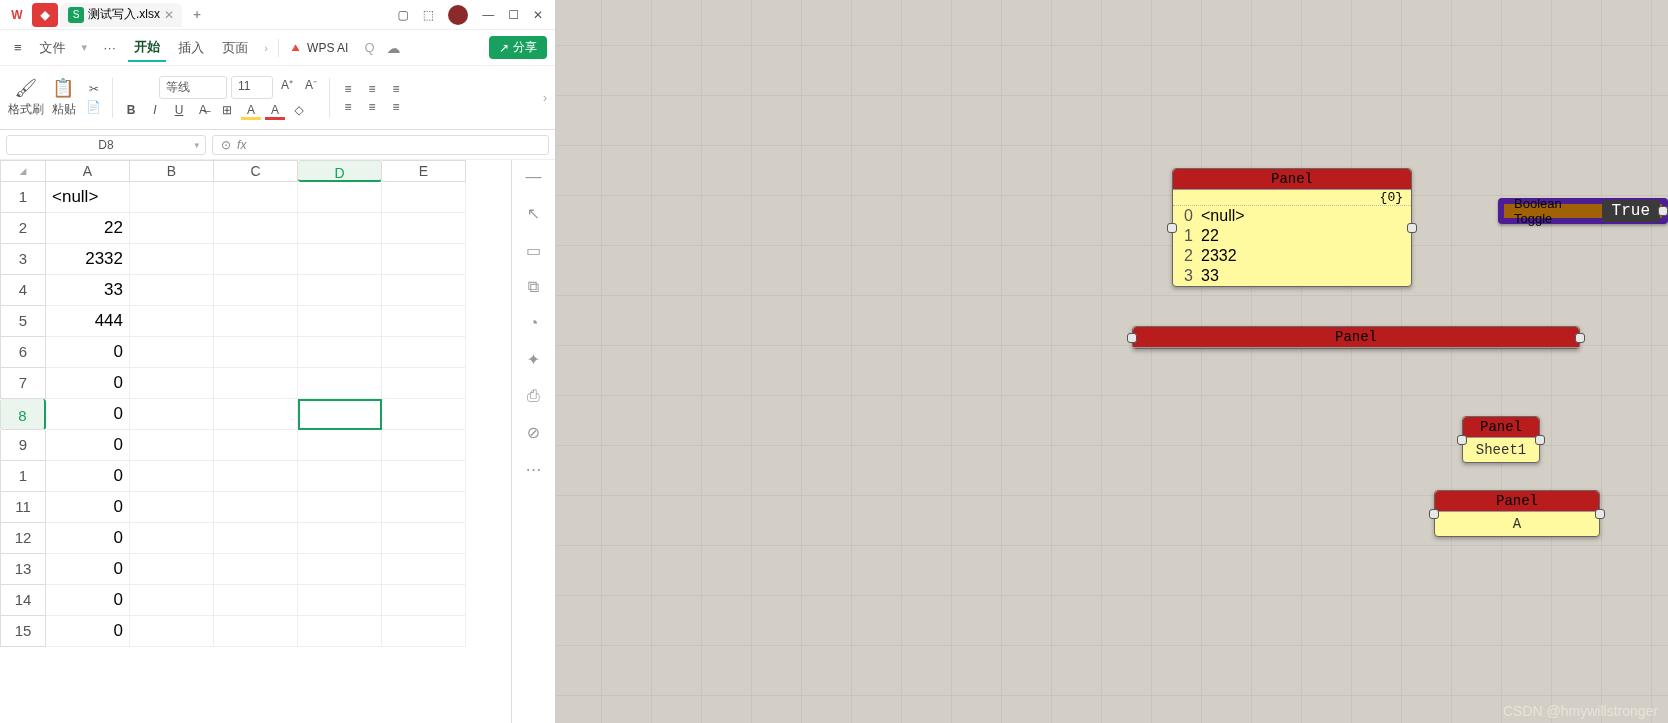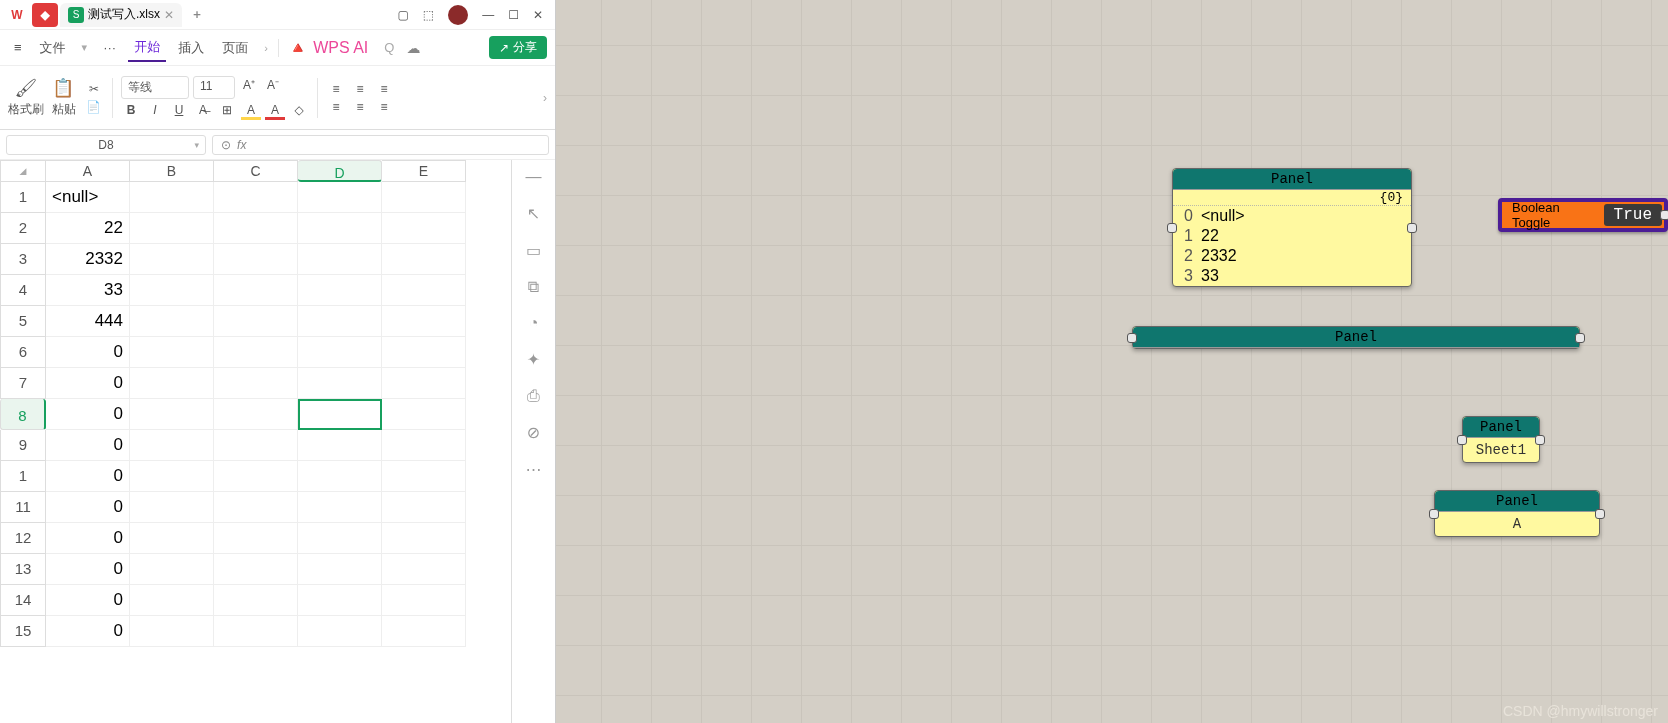--- a/index.html
+++ b/index.html
@@ -10,33 +10,33 @@
   .app-icon { width: 26px; height: 24px; border-radius: 4px; display: flex; align-items: center; justify-content: center; font-size: 12px; font-weight: bold; }
   .tab { height: 24px; padding: 0 8px; display: flex; align-items: center; font-size: 12px; border-radius: 6px 6px 0 0; gap: 4px; }
   .tab.active { background: #f5f5f5; }
   .tab .sicon { width: 16px; height: 16px; background: #17a05e; color: #fff; border-radius: 3px; font-size: 10px; display: flex; align-items: center; justify-content: center; }
   .tab .close { color: #999; font-size: 12px; }
   .winctrl { margin-left: auto; display: flex; gap: 14px; padding-right: 8px; color: #555; font-size: 12px; align-items: center; }
   .avatar { width: 20px; height: 20px; border-radius: 50%; background: #8b2a2a; }
 
   .menubar { height: 36px; display: flex; align-items: center; padding: 0 8px; gap: 6px; font-size: 13px; border-bottom: 1px solid #eee; }
   .menubar .m { padding: 4px 6px; color: #555; }
-  .menubar .m.active { color: #6d28d9; border-bottom: 2px solid #4c1d95; font-weight: normal; }
+  .menubar .m.active { color: #14532d; border-bottom: 2px solid #14b8a6; font-weight: bold; }
   .menubar .chev { color: #aaa; font-size: 11px; padding: 0 4px; }
   .share { margin-left: auto; background: #17a05e; color: #fff; padding: 3px 10px; border-radius: 4px; font-size: 12px; display: flex; align-items: center; gap: 4px; }
-  .ai { color: #ec4899; font-size: 16px; padding: 0 4px; }
+  .ai { color: #404040; font-size: 12px; padding: 0 4px; }
   .cloud { color: #888; font-size: 14px; }
 
   .ribbon { height: 64px; display: flex; align-items: center; padding: 4px 8px; gap: 8px; border-bottom: 1px solid #ddd; font-size: 12px; color: #555; }
   .rgrp { display: flex; flex-direction: column; align-items: center; gap: 2px; }
   .rgrp .ric { font-size: 18px; }
   .rgrp .rlab { font-size: 12px; }
   .sep { width: 1px; height: 40px; background: #e5e5e5; }
   .sel { border: 1px solid #ddd; padding: 2px 6px; font-size: 12px; border-radius: 3px; background: #fff; }
-  .sel.font { width: 68px; }
+  .sel.font { width: 68px; margin-left: 38px; }
   .sel.size { width: 42px; }
   .btnrow { display: flex; gap: 4px; font-size: 12px; }
   .fmt { display: flex; flex-direction: column; gap: 4px; }
   .icob { width: 20px; text-align: center; }
 
   .namebar { height: 30px; display: flex; align-items: center; padding: 4px 6px; gap: 6px; border-bottom: 1px solid #eee; font-size: 12px; }
   .namebox { width: 200px; border: 1px solid #ddd; border-radius: 3px; padding: 2px 8px; display: flex; align-items: center; justify-content: center; color: #555; position: relative; }
   .namebox .dd { position: absolute; right: 6px; color: #aaa; font-size: 9px; }
   .fxbox { flex: 1; border: 1px solid #ddd; border-radius: 3px; padding: 2px 8px; display: flex; align-items: center; gap: 6px; color: #888; }
 
@@ -55,30 +55,30 @@
   .activecell { position: absolute; border: 2px solid #17a05e; pointer-events: none; }
   .vstrip { width: 44px; border-left: 1px solid #ddd; display: flex; flex-direction: column; align-items: center; padding-top: 8px; gap: 18px; color: #999; font-size: 16px; }
 
   
   .gh { flex: 1; position: relative; background: #d4cfc6; overflow: hidden; }
   .grid-bg { position: absolute; inset: 0;
     background-image: linear-gradient(#c9c4bb 1px, transparent 1px), linear-gradient(90deg, #c9c4bb 1px, transparent 1px);
     background-size: 50px 50px; background-position: -5px -5px; }
   .ghtitle { position: absolute; top: 108px; left: 626px; font-size: 28px; font-weight: bold; color: #222; }
   .panel { position: absolute; background: #fff9a0; border: 1px solid #666; border-radius: 4px; box-shadow: 0 2px 4px rgba(0,0,0,0.3); }
-  .panel .ptitle { text-align: center; font-size: 14px; padding: 2px 0; border-bottom: 1px solid #999; background: #0f766e; border-radius: 4px 4px 0 0; font-family: "Courier New", monospace; }
+  .panel .ptitle { text-align: center; font-size: 14px; padding: 2px 0; border-bottom: 1px solid #999; background: #b91c1c; border-radius: 4px 4px 0 0; font-family: "Courier New", monospace; }
   .panel .pbody { padding: 4px 8px; font-family: "Courier New", monospace; font-size: 14px; color: #333; }
   .panel .phdr { text-align: right; padding: 0 8px; font-family: "Courier New", monospace; font-size: 13px; border-bottom: 1px dotted #bba; }
   .panel .prow { display: flex; gap: 8px; padding: 1px 8px; }
   .panel .prow .idx { color: #555; width: 12px; text-align: right; }
   .nub { position: absolute; width: 10px; height: 10px; background: #e8e8e8; border: 1px solid #555; border-radius: 3px; top: 50%; transform: translateY(-50%); }
   .nub.l { left: -6px; }
   .nub.r { right: -6px; }
 
-  .toggle { position: absolute; display: flex; align-items: center; background: #f97316; border: 4px solid #4c1d95; border-radius: 4px; height: 34px; box-shadow: 0 2px 3px rgba(0,0,0,0.3); }
+  .toggle { position: absolute; display: flex; align-items: center; background: #a16207; border: 6px solid #4c1d95; border-radius: 4px; height: 26px; box-shadow: 0 2px 3px rgba(0,0,0,0.3); }
   .toggle .lab { padding: 0 10px; font-size: 13px; }
   .toggle .val { background: #3a3a3a; color: #fff; padding: 2px 10px; font-family: "Courier New", monospace; border-radius: 3px; margin: 2px; }
 
   svg.wires { position: absolute; inset: 0; pointer-events: none; }
   .watermark { position: absolute; right: 10px; bottom: 4px; color: #e8e3da; font-size: 14px; font-family: sans-serif; }
 </style>
 </head>
 <body>
 
 <div class="wps">

